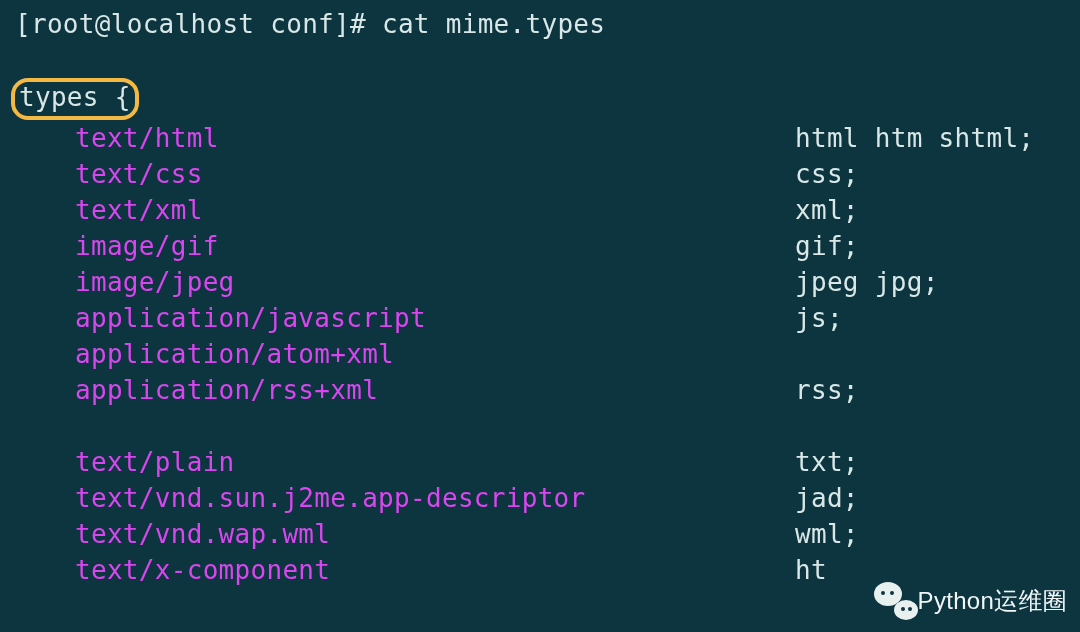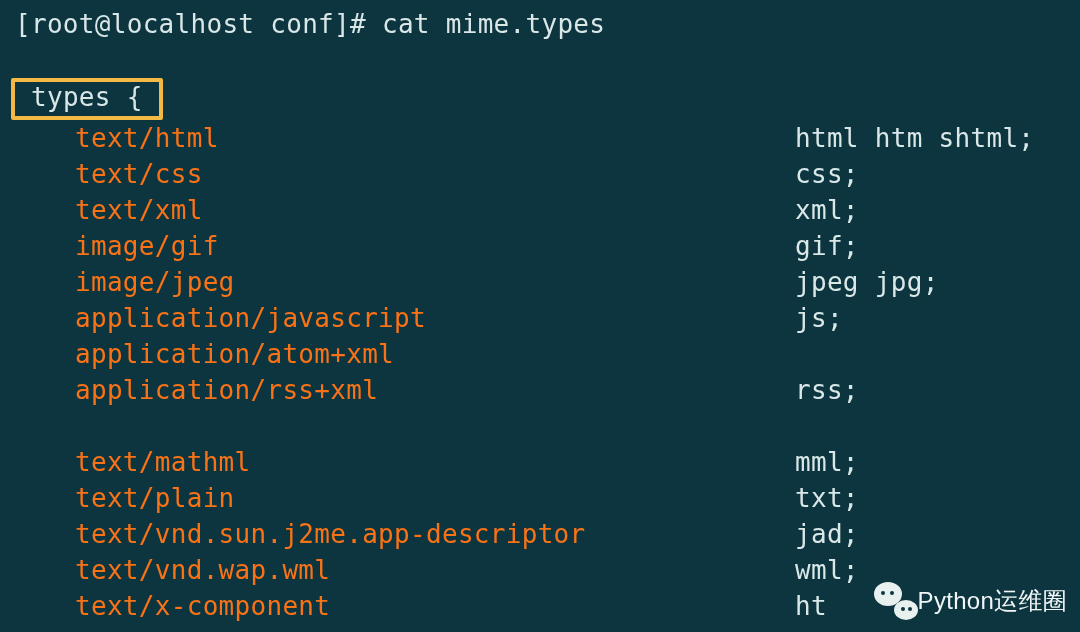--- a/index.html
+++ b/index.html
@@ -29,30 +29,30 @@
   }
   .entry {
     display: flex;
     line-height: 36px;
   }
   .indent {
     width: 60px;
   }
   .mime {
     width: 720px;
-    color: #f97316;
+    color: #d946ef;
   }
   .exts {
     color: #d9e7e7;
   }
   .highlight-box {
     display: inline-block;
     border: 4px solid #f4b942;
-    border-radius: 2px;
-    padding: 0 16px;
+    border-radius: 17px;
+    padding: 0 4px;
     margin-left: -4px;
     line-height: 30px;
     height: 34px;
   }
   .blank {
     height: 36px;
   }
   .watermark {
     position: absolute;
     right: 20px;
@@ -146,25 +146,20 @@
   <div class="entry">
     <span class="indent"></span>
     <span class="mime">application/rss+xml</span>
     <span class="exts">rss;</span>
   </div>
 
   <div class="blank"></div>
 
   <div class="entry">
     <span class="indent"></span>
-    <span class="mime">text/mathml</span>
-    <span class="exts">mml;</span>
-  </div>
-  <div class="entry">
-    <span class="indent"></span>
     <span class="mime">text/plain</span>
     <span class="exts">txt;</span>
   </div>
   <div class="entry">
     <span class="indent"></span>
     <span class="mime">text/vnd.sun.j2me.app-descriptor</span>
     <span class="exts">jad;</span>
   </div>
   <div class="entry">
     <span class="indent"></span>

